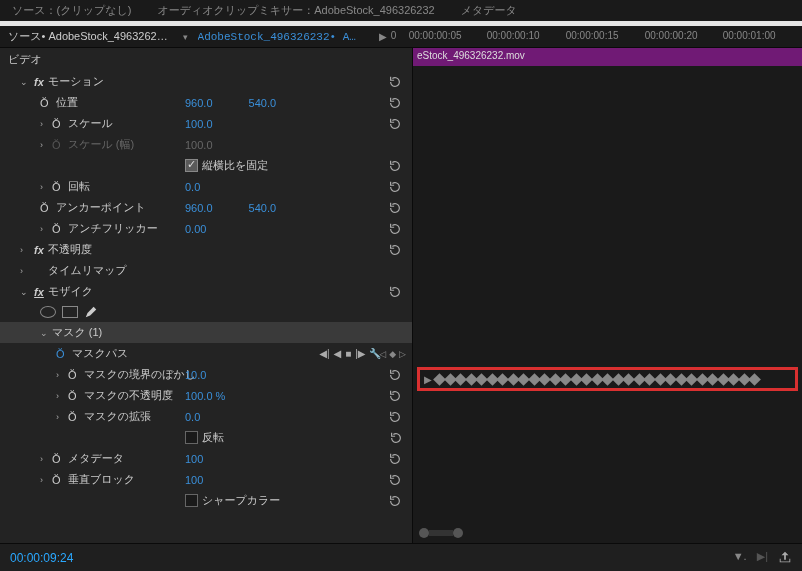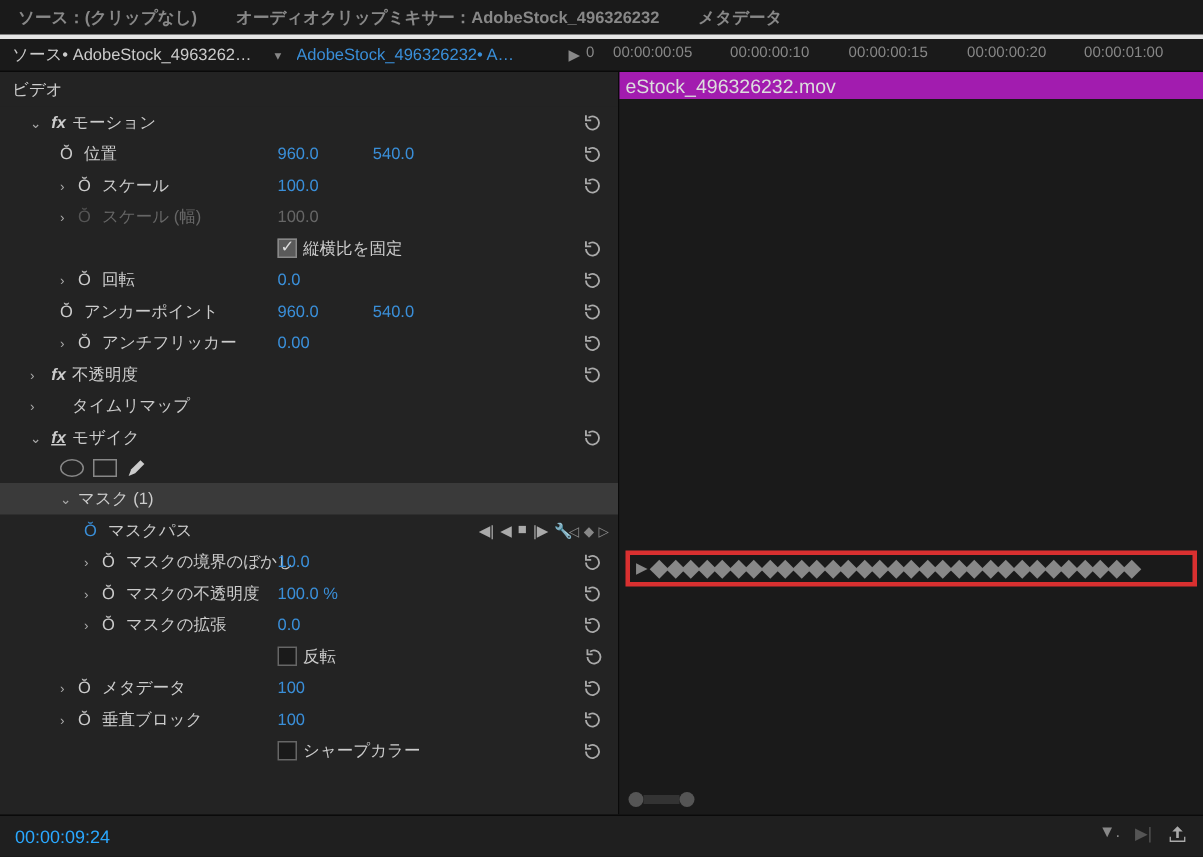--- a/index.html
+++ b/index.html
@@ -1,26 +1,26 @@
 <!DOCTYPE html>
 <html><head>
 <meta charset="utf-8">
 <style>
 * { margin: 0; padding: 0; box-sizing: border-box; font-family: "Hiragino Kaku Gothic Pro", "Meiryo", sans-serif; }
 body { background: #1a1a1a; color: #bbb; font-size: 11px; width: 802px; height: 571px; overflow: hidden; position: relative; }
 
-.tabs { display: flex; align-items: center; height: 26px; border-bottom: 3px solid #e5e5e5; padding: 0 6px; gap: 14px; font-weight: bold; }
+.tabs { display: flex; align-items: center; height: 26px; border-bottom: 5px solid #e5e5e5; padding: 0 6px; gap: 14px; }
 .tab { color: #888; padding: 4px 6px; cursor: pointer; }
 .tab.active { color: #ddd; border-bottom: 2px solid #ddd; }
 .tab .menu-icon { margin-left: 6px; color: #ddd; }
 
 .subheader { display: flex; align-items: center; height: 22px; border-bottom: 1px solid #0a0a0a; justify-content: flex-end; }
 .subheader-left { width: 375px; display: flex; align-items: center; padding-left: 8px; gap: 10px; }
 .src-name { color: #ccc; white-space: nowrap; overflow: hidden; text-overflow: ellipsis; max-width: 165px; }
-.clip-name { color: #3a8fd9; white-space: nowrap; overflow: hidden; text-overflow: ellipsis; max-width: 160px; }
+.clip-name { color: #3a8fd9; white-space: nowrap; overflow: hidden; text-overflow: ellipsis; max-width: 160px; font-family: Liberation Mono, monospace; }
 
 .timeline-header { flex: 1; display: flex; align-items: center; color: #888; font-size: 10px; position: relative; height: 22px; padding-left: 4px; }
 .play-head { color: #888; margin-right: 4px; }
 .ruler { flex: 1; position: relative; height: 22px; }
 .tick-label { position: absolute; top: 4px; color: #888; font-size: 10px; }
 
 .main { display: flex; height: calc(571px - 26px - 22px - 28px); }
 
 .left-panel { width: 413px; background: #232323; overflow-y: auto; border-right: 1px solid #0a0a0a; }
 .video-label { padding: 4px 8px; color: #ccc; background: #232323; }
@@ -50,21 +50,21 @@
 .shape-row { display: flex; align-items: center; gap: 6px; padding: 3px 0 3px 40px; }
 .shape-ellipse { width: 16px; height: 12px; border: 1px solid #888; border-radius: 50%; cursor: pointer; }
 .shape-rect { width: 16px; height: 12px; border: 1px solid #888; cursor: pointer; }
 .shape-pen { width: 14px; height: 14px; color: #ccc; cursor: pointer; }
 
 .kf-nav { position: absolute; right: 30px; display: flex; align-items: center; gap: 4px; color: #aaa; }
 .kf-nav span { cursor: pointer; font-size: 10px; }
 .kf-nav-small { position: absolute; right: 34px; display: flex; align-items: center; gap: 3px; color: #888; font-size: 9px; }
 
 .right-panel { flex: 1; background: #1a1a1a; position: relative; }
-.clip-bar { position: absolute; top: 0; left: 0; right: 0; height: 18px; background: #a21caf; color: #ddd; font-size: 13px; padding: 2px 4px; overflow: hidden; white-space: nowrap; }
+.clip-bar { position: absolute; top: 0; left: 0; right: 0; height: 18px; background: #701a75; color: #ddd; font-size: 10px; padding: 2px 4px; overflow: hidden; white-space: nowrap; }
 
 .kf-track { position: absolute; left: 4px; right: 4px; height: 24px; border: 3px solid #d93030; }
 .kf-track-inner { display: flex; align-items: center; height: 100%; padding: 0 4px; gap: 1.5px; }
 .kf-diamond { width: 9px; height: 9px; background: #888; transform: rotate(45deg); flex-shrink: 0; }
 .kf-arrow { color: #888; font-size: 10px; margin-right: 2px; }
 
 .scrollbar-h { position: absolute; bottom: 4px; left: 6px; right: 6px; height: 12px; display: flex; align-items: center; }
 .scroll-knob { width: 10px; height: 10px; border-radius: 50%; background: #555; }
 .scroll-track { flex: 0 0 24px; height: 6px; background: #333; }
 

